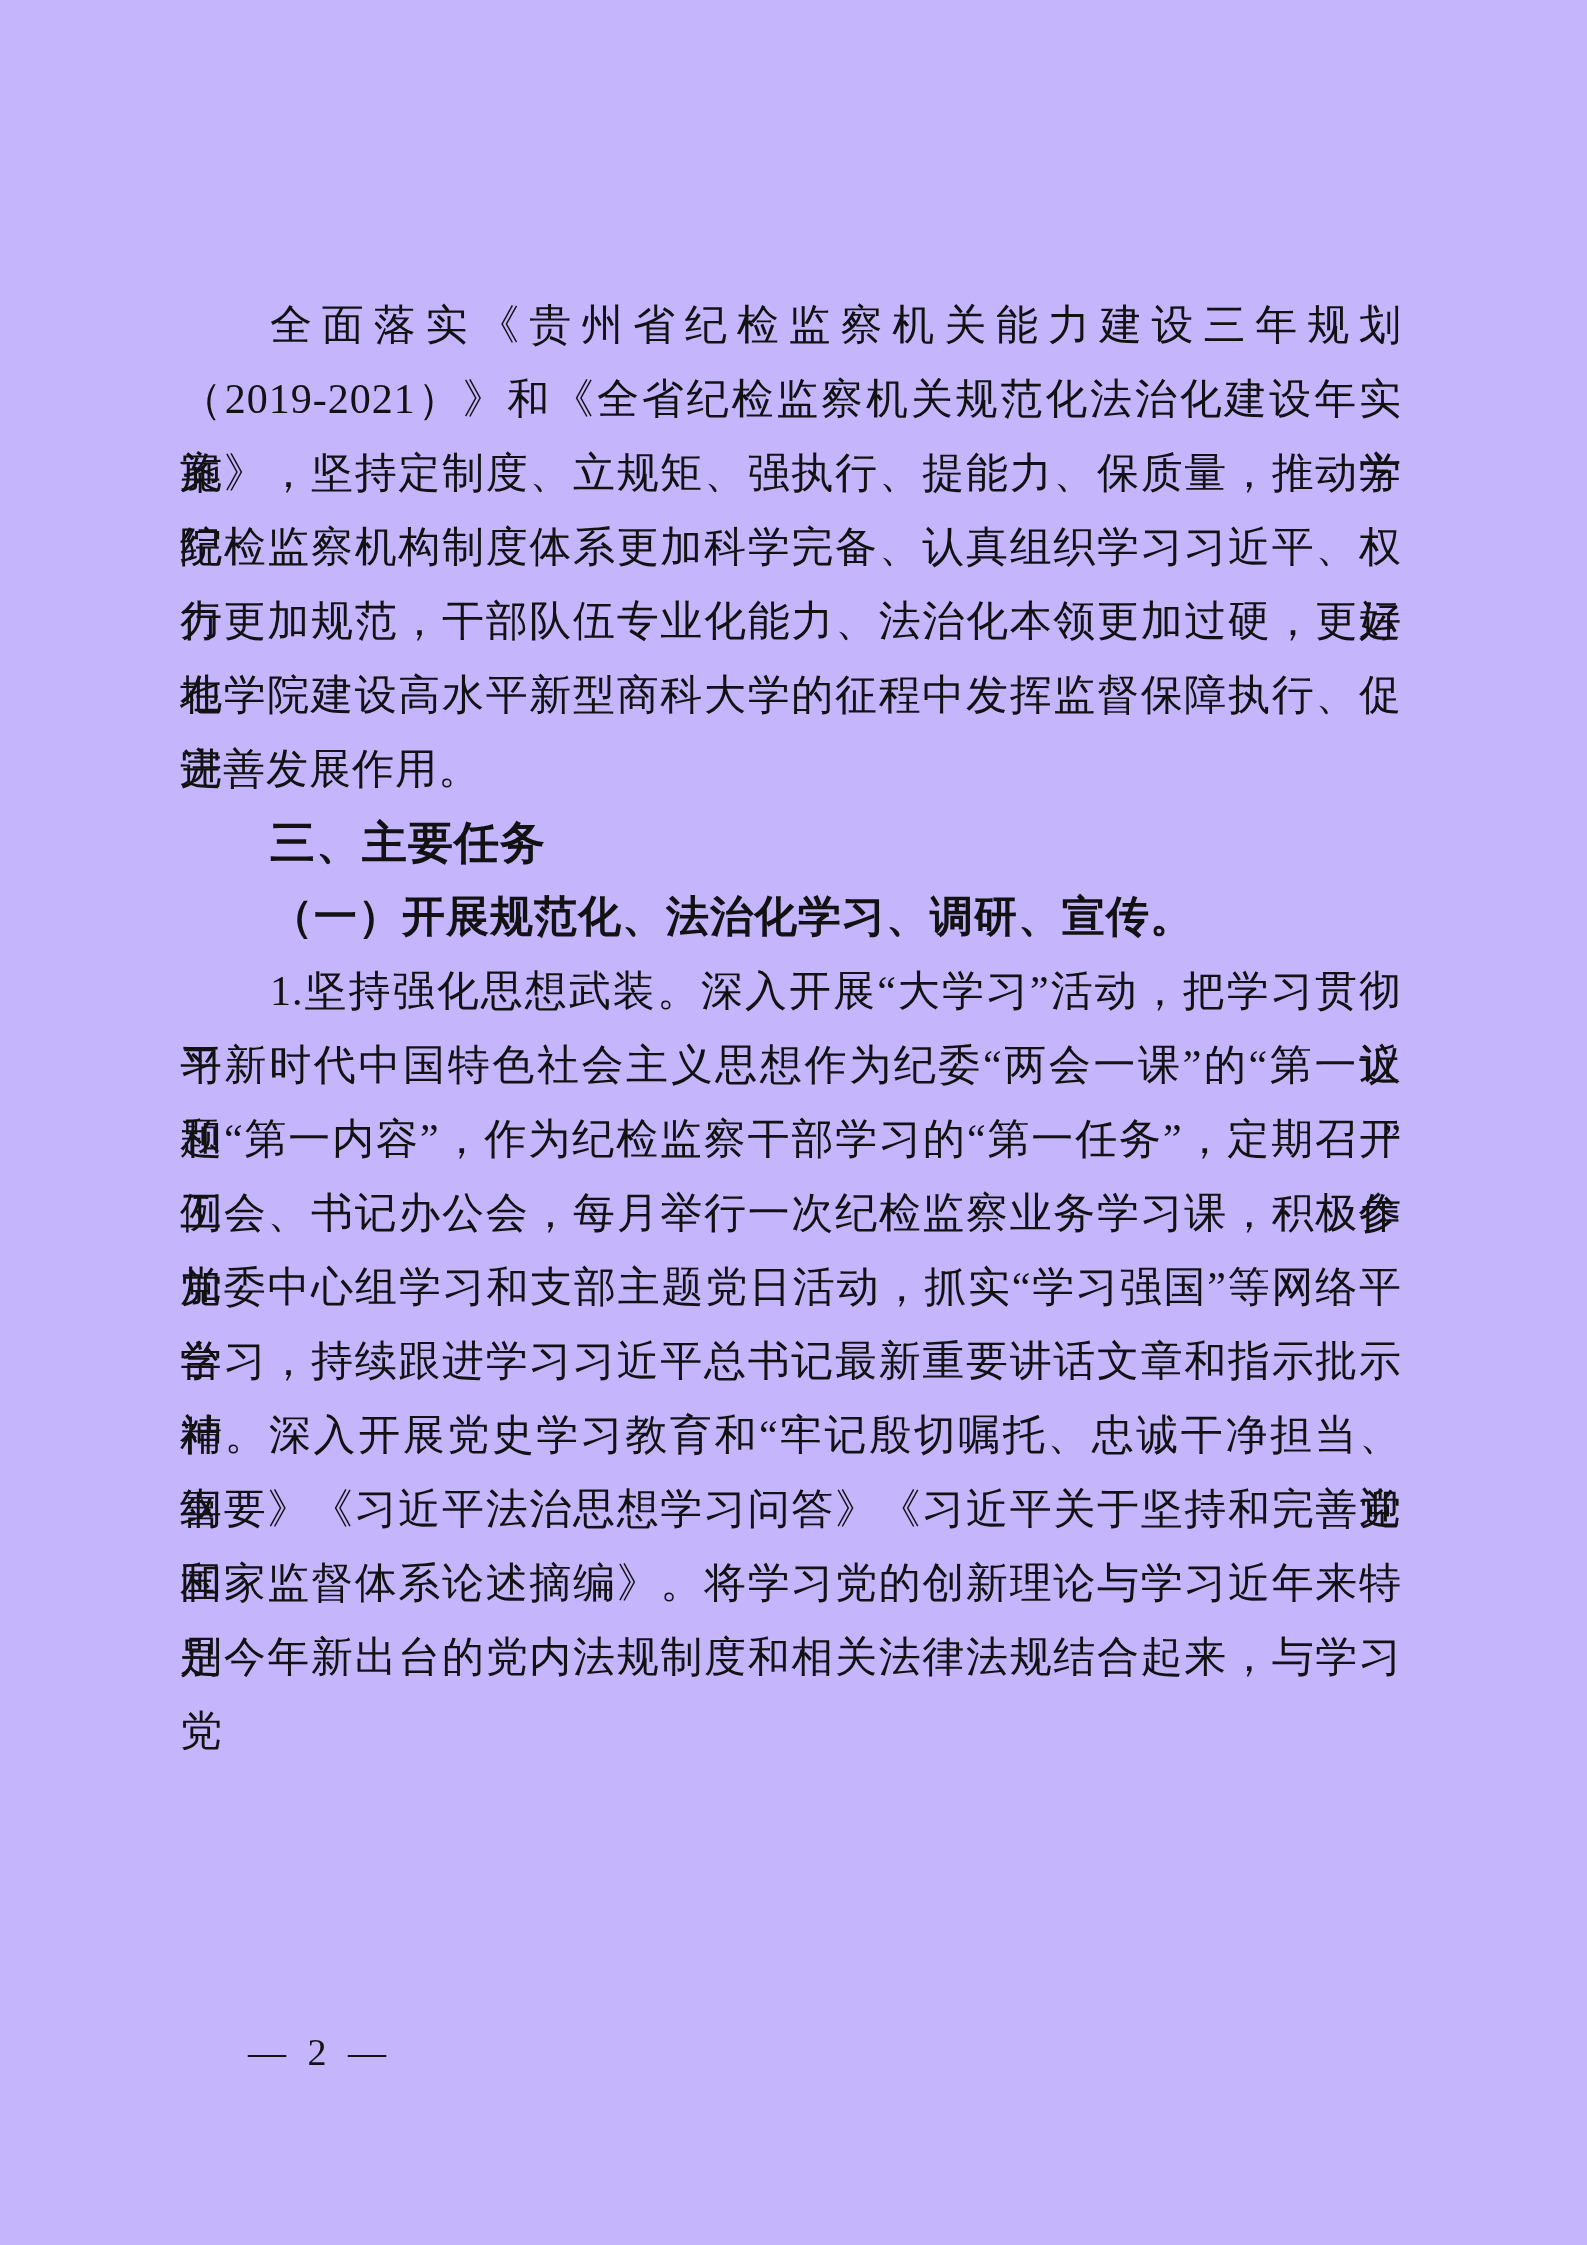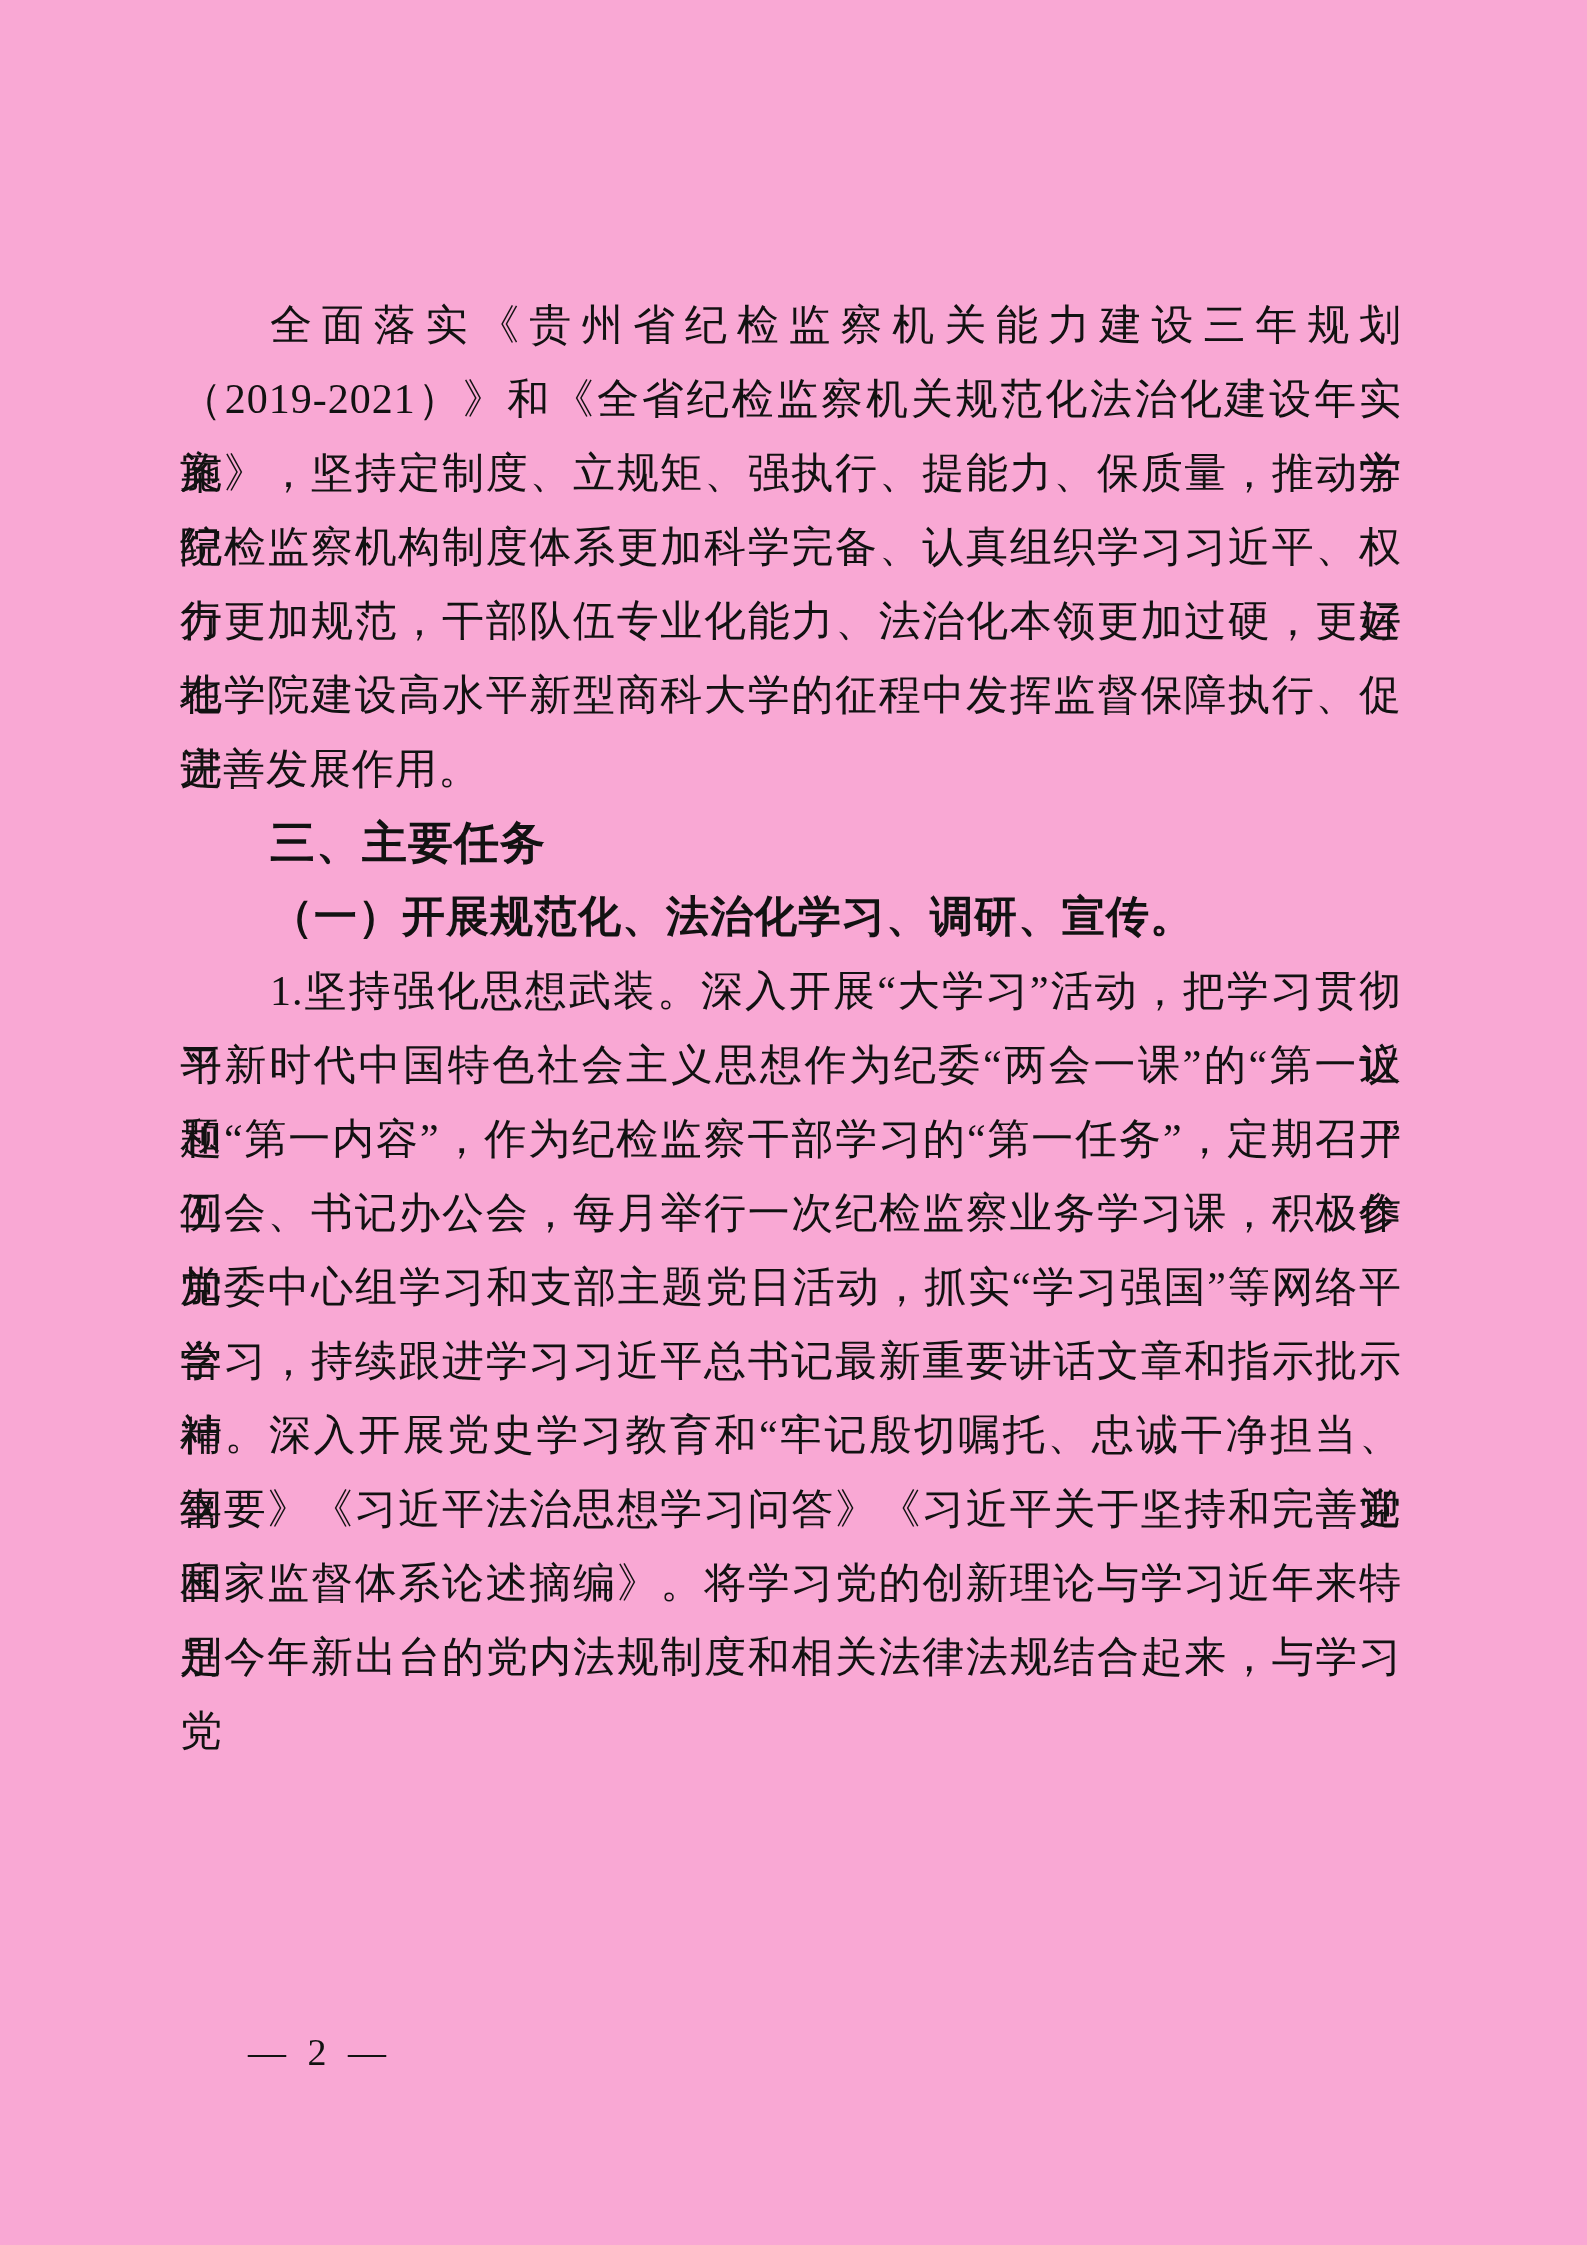--- a/index.html
+++ b/index.html
@@ -4,21 +4,21 @@
 <style>
   html, body {
     margin: 0;
     padding: 0;
     background: #ffffff;
   }
   .page {
     position: relative;
     width: 1587px;
     height: 2245px;
-    background: #f9a8d4;
+    background: #c4b5fd;
     overflow: hidden;
     font-family: "Liberation Serif", "DejaVu Serif", serif;
     color: #121212;
   }
   .body-text {
     position: absolute;
     left: 180px;
     top: 288px;
     width: 1222px;
   }

